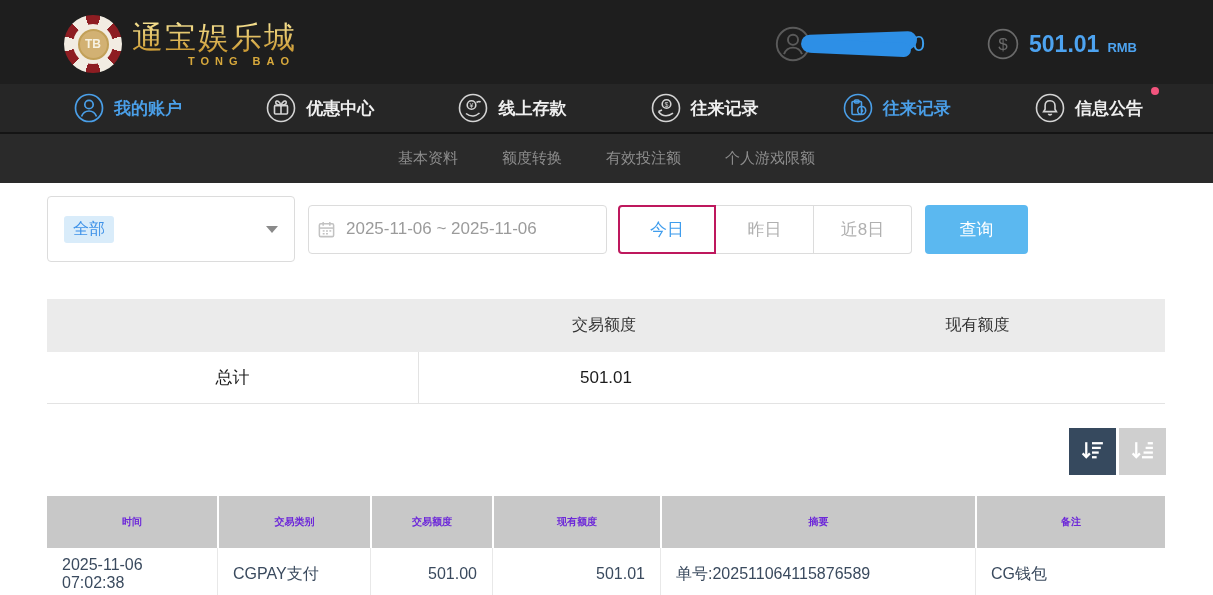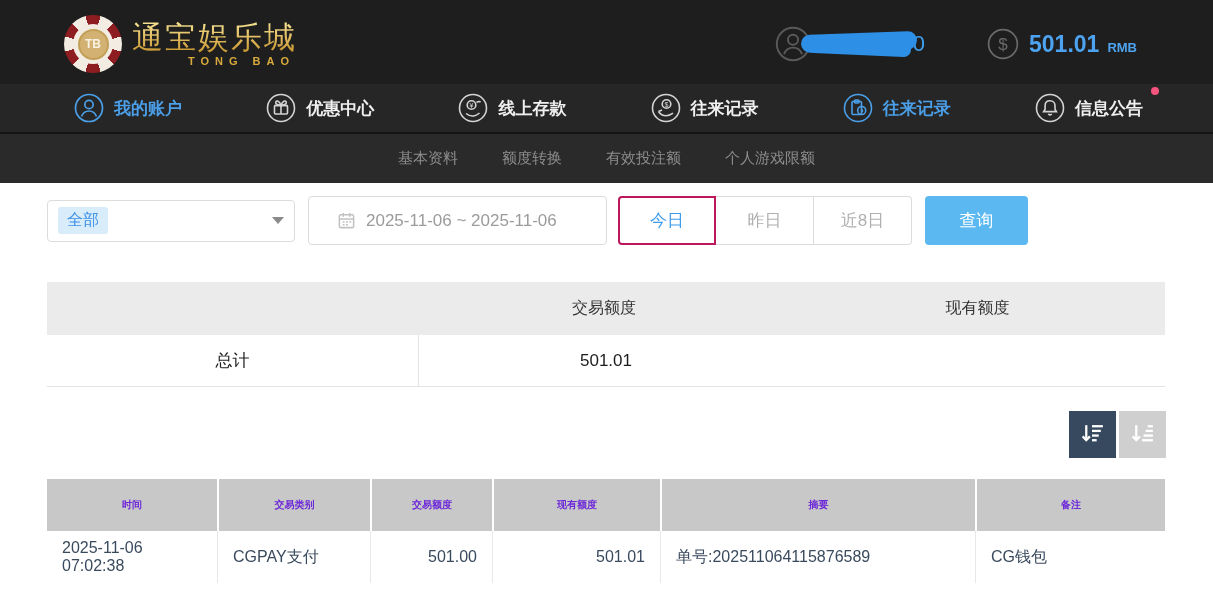--- a/index.html
+++ b/index.html
@@ -53,28 +53,28 @@
 
   
   .sub-nav { height:51px; background:#2a2a2a; border-top:2px solid #141414;
     display:flex; align-items:center; justify-content:center; gap:44px; }
   .sub-nav-item { color:#8d8d8d; font-size:15px; cursor:pointer; }
 
   
   .content { padding:13px 47px 0 47px; }
 
   .filter-row { display:flex; align-items:center; }
-  .type-select { width:248px; height:42px; border:1px solid #dcdcdc; border-radius:4px;
-    display:flex; align-items:center; padding:0 10px; background:#fff; cursor:pointer;text-align:center; }
+  .type-select { width:248px; height:66px; border:1px solid #dcdcdc; border-radius:4px;
+    display:flex; align-items:center; padding:0 16px; background:#fff; cursor:pointer;text-align:center; }
   .select-chip { background:#d9ecfa; color:#3d91e8; font-size:16px; padding:3px 9px;
     border-radius:3px; }
   .select-caret { margin-left:auto; width:0; height:0; border-left:6px solid transparent;
     border-right:6px solid transparent; border-top:7px solid #8a8a8a; }
   .date-input { width:299px; height:49px; border:1px solid #dcdcdc; border-radius:4px;
-    display:flex; align-items:center; gap:10px; padding:0 28px; margin-left:13px;
+    display:flex; align-items:center; gap:10px; padding:0 8px; margin-left:13px;
     color:#9b9b9b; font-size:17px; cursor:text; }
   .cal-icon { color:#c2c2c2; display:flex; }
   .range-group { display:flex; margin-left:11px; }
   .range-btn { width:98px; height:49px; background:#fff; border:1px solid #dcdcdc;
     font-size:17px; color:#b0b0b0; cursor:pointer;
     display:flex; align-items:center; justify-content:center; }
   .range-btn:first-child { border-radius:4px 0 0 4px; }
   .range-btn:last-child { border-radius:0 4px 4px 0; }
   .range-btn + .range-btn { border-left:none; }
   .range-btn.active { border:2px solid #be185d; color:#3f9ded; }

